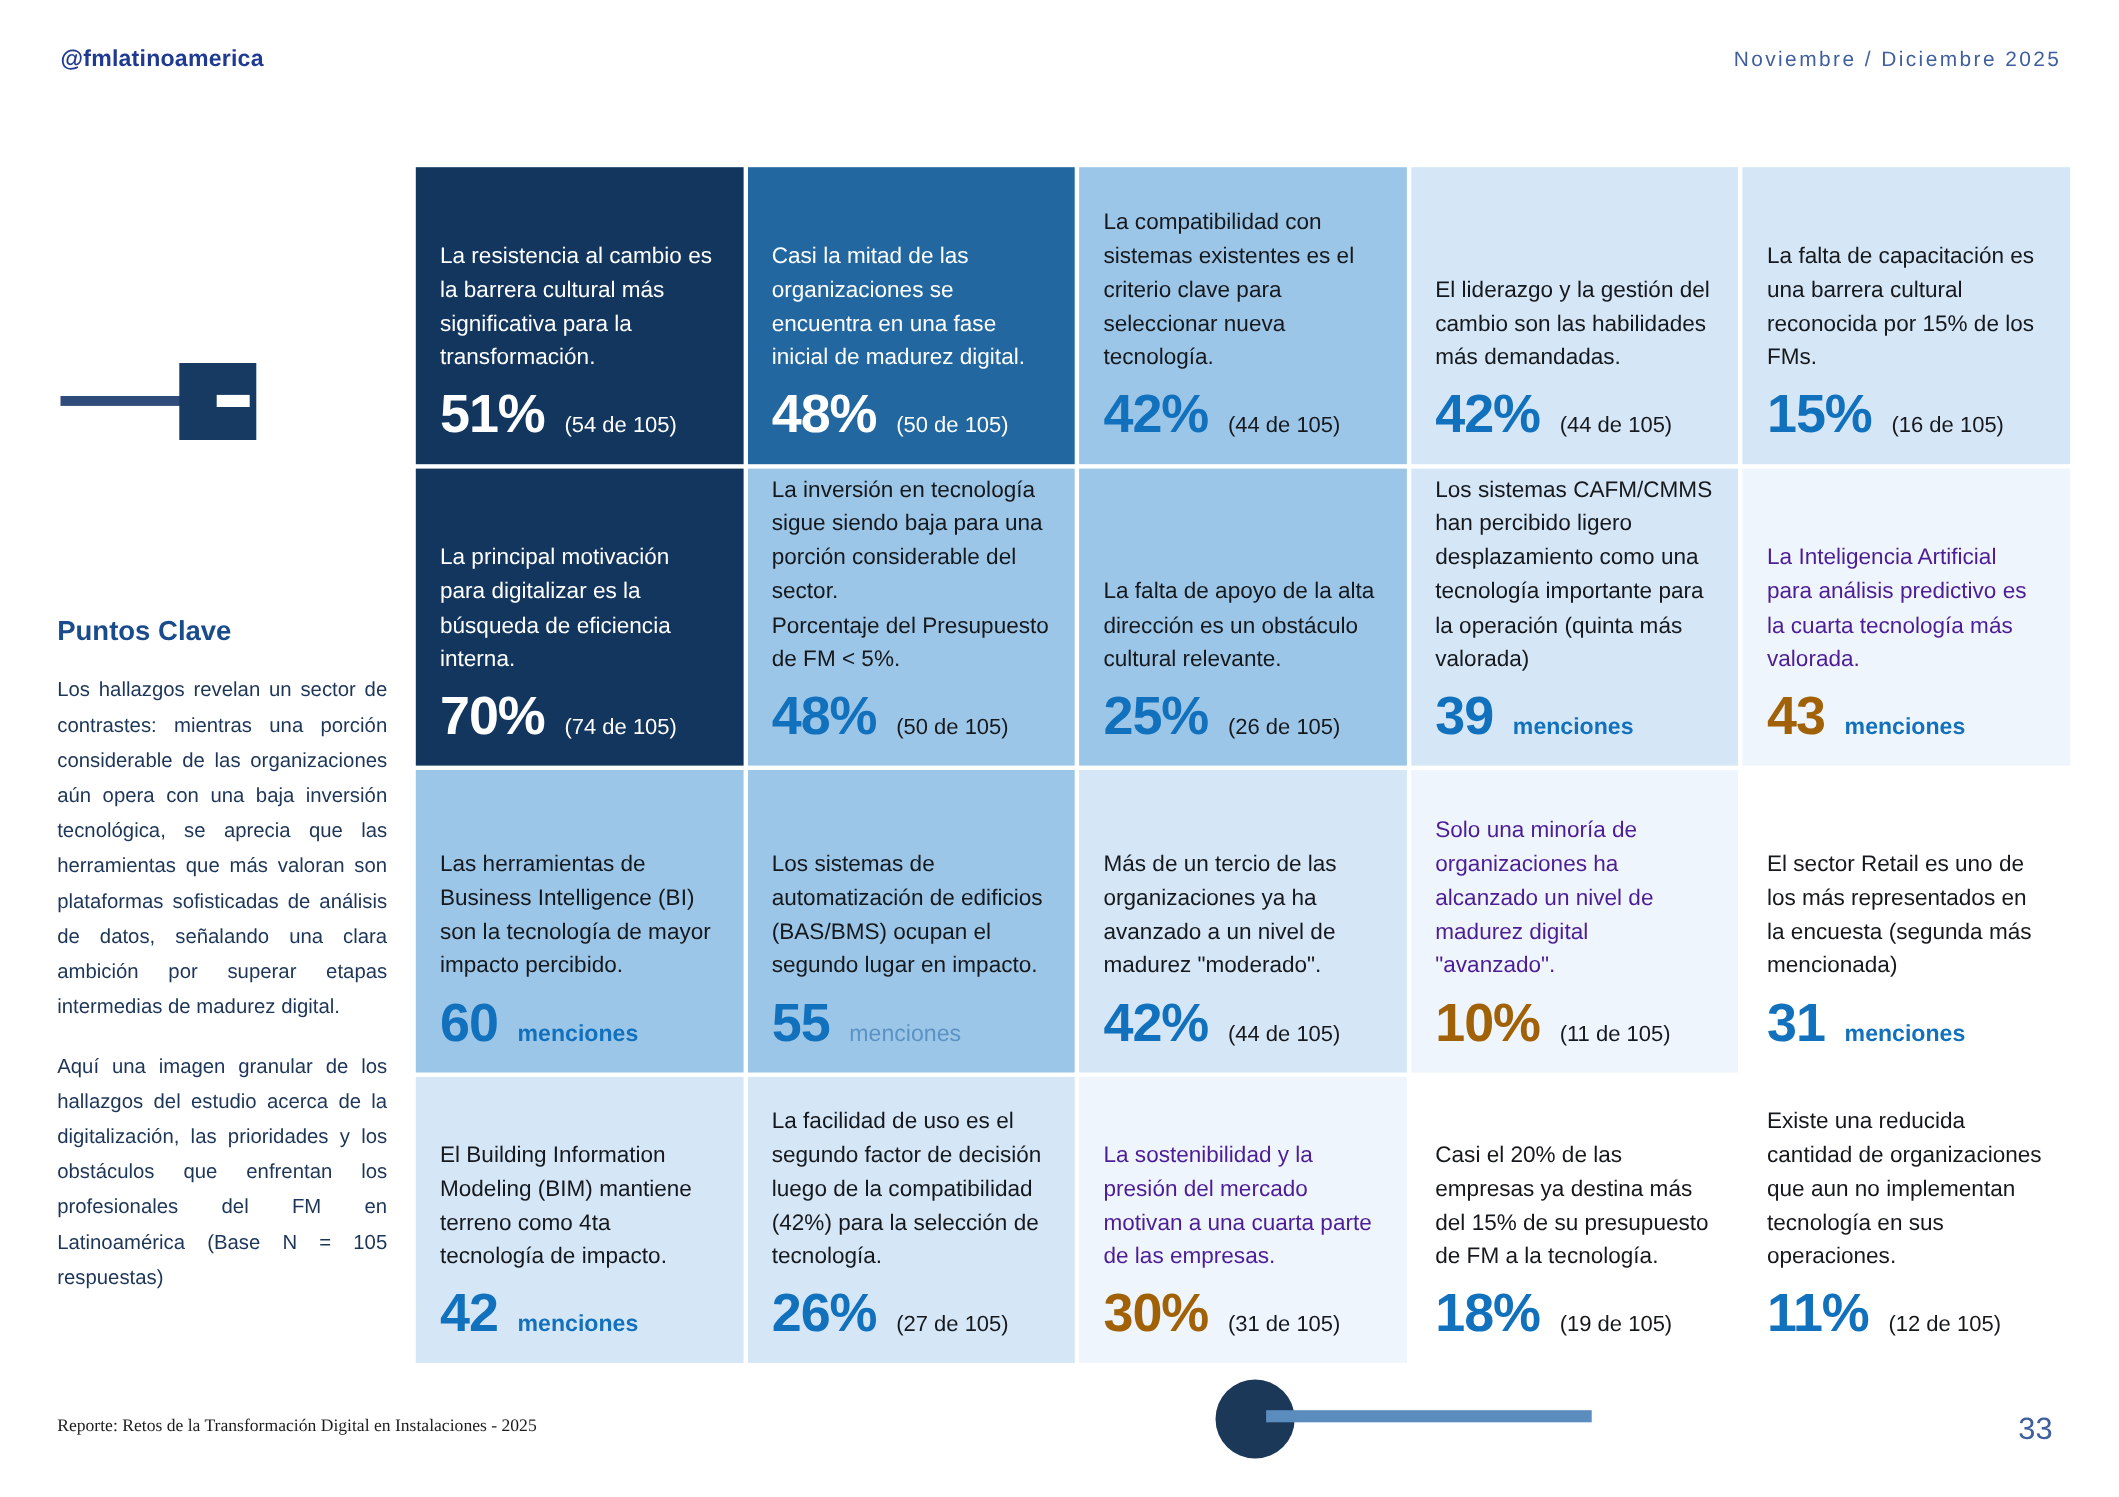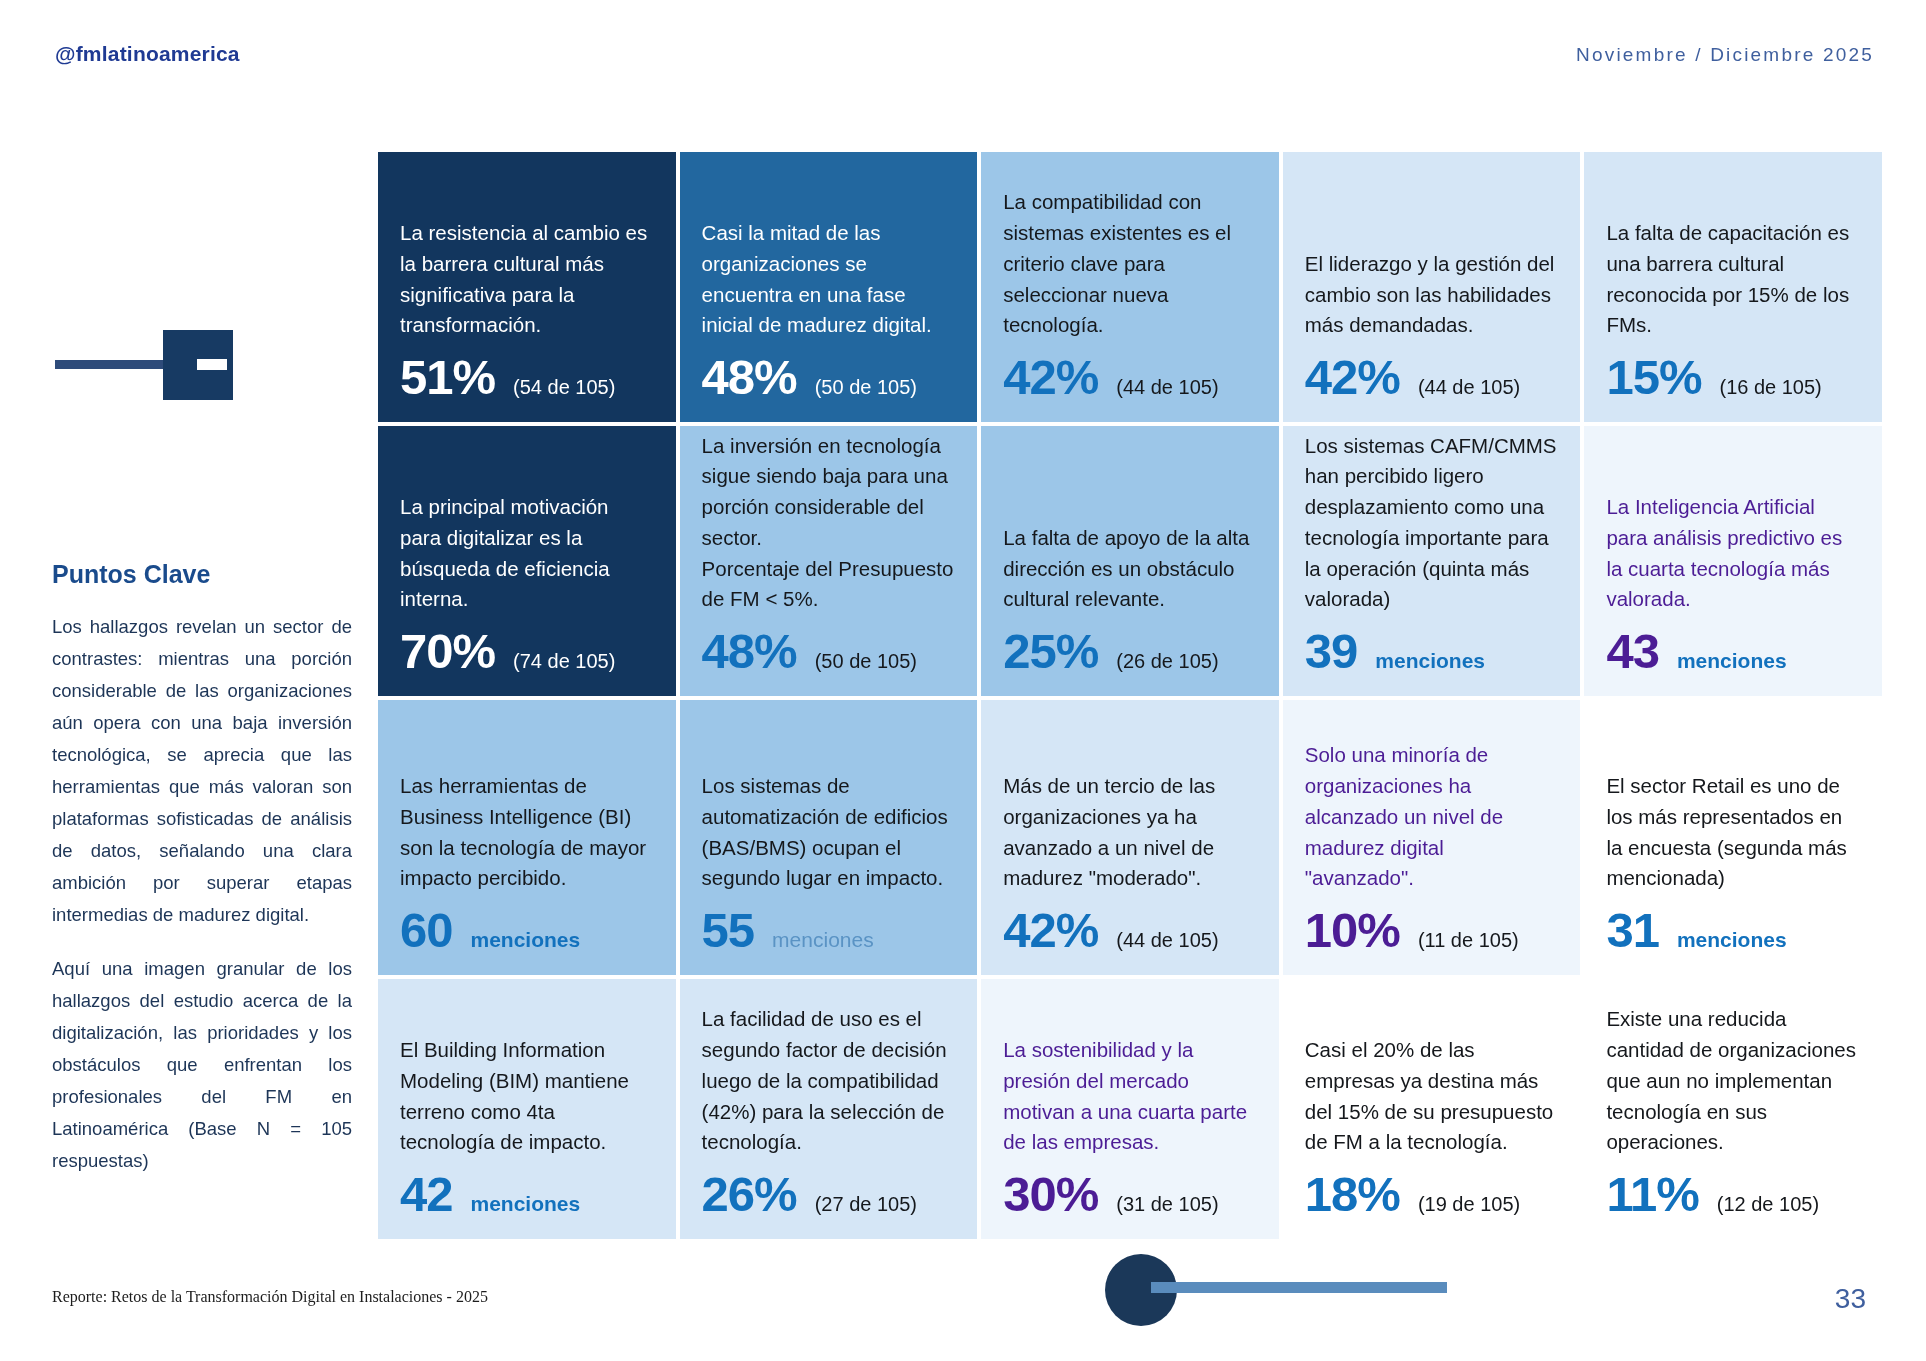--- a/index.html
+++ b/index.html
@@ -159,21 +159,21 @@
 
   
   .tone-light            { background: #d5e6f6; }
   .tone-light .card-text { color: #15181c; }
   .tone-light .stat-value{ color: #1271bd; }
   .tone-light .stat-note { color: #15181c; }
 
   
   .tone-pale             { background: #eef5fc; }
   .tone-pale .card-text  { color: #4c1d95; }
-  .tone-pale .stat-value { color: #4c1d95; }
+  .tone-pale .stat-value { color: #a16207; }
   .tone-pale .stat-note  { color: #15181c; }
 
   
   .tone-white            { background: #ffffff; }
   .tone-white .card-text { color: #15181c; }
   .tone-white .stat-value{ color: #1271bd; }
   .tone-white .stat-note { color: #15181c; }
 
   
   .stat-note.mentions { color: #1271bd; font-weight: bold; font-size: 21px; }

